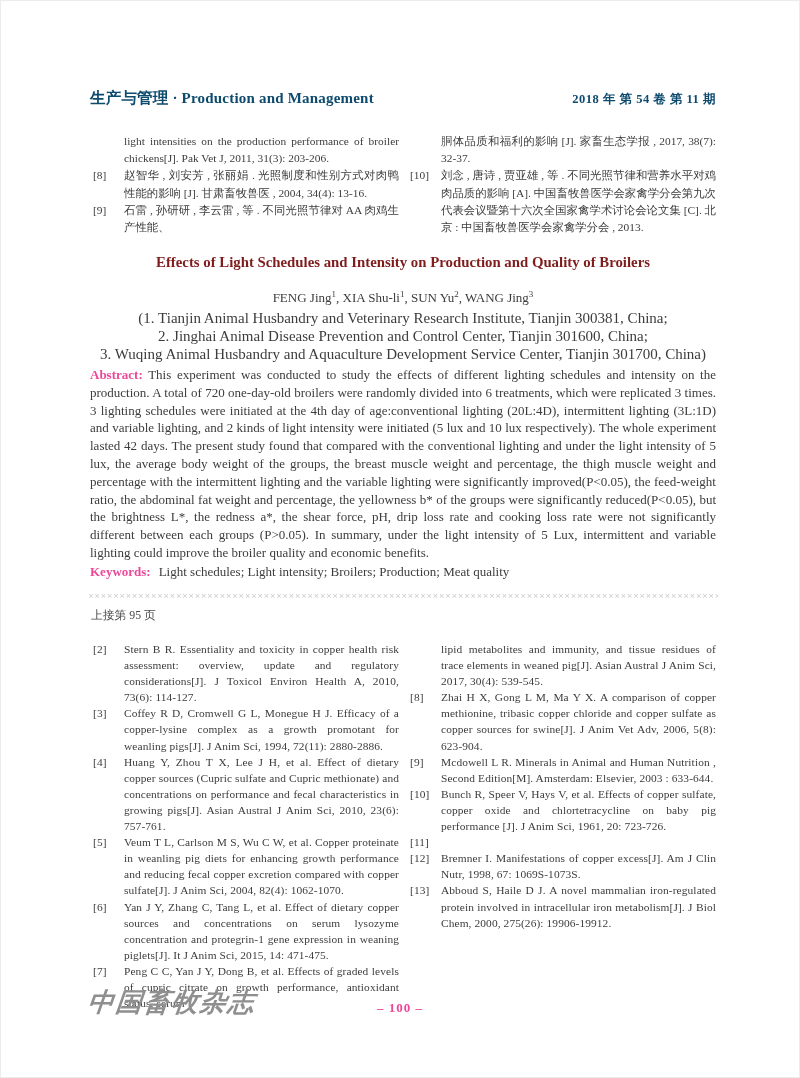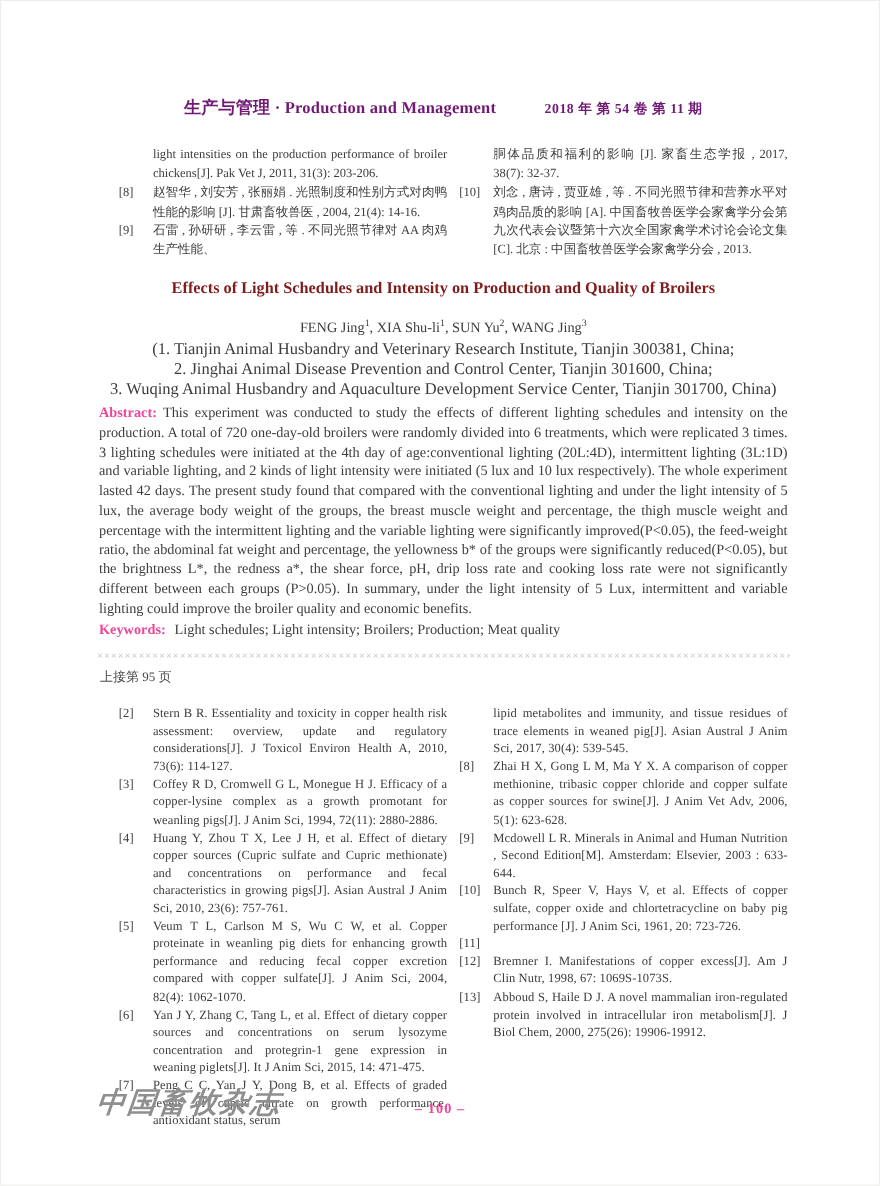--- a/index.html
+++ b/index.html
@@ -13,33 +13,33 @@
     font-family: "Liberation Serif", "DejaVu Serif", serif;
     color: #3c3c3c;
     overflow: hidden;
   }
 
   
   .header {
     position: absolute;
     top: 88px; left: 90px; right: 84px;
     display: flex;
-    justify-content: center;
+    justify-content: space-between;
     align-items: baseline;
-    color: #701a75;
+    color: #0c4a6e;
     gap: 44px;
   }
   .header-left { font-size: 15px; font-weight: bold; letter-spacing: 0.2px; }
   .header-left .cn { font-family: "Liberation Sans", "DejaVu Sans", sans-serif; font-size: 15.5px; }
   .header-right { font-size: 12.5px; font-weight: bold; letter-spacing: 0.5px; }
 
   
   .refs {
     position: absolute;
-    left: 108px; right: 84px;
+    left: 93px; right: 84px;
     display: flex;
     gap: 11px;
   }
   .refs-top { top: 133px; }
   .refs-bottom { top: 641px; }
   .refcol { flex: 1 1 0; min-width: 0; }
   .ref { display: flex; text-align: justify; }
   .refs-top .ref { font-size: 11.4px; line-height: 17.2px; }
   .refs-bottom .ref { font-size: 11.4px; line-height: 16.1px; letter-spacing: 0.1px; }
   .ref-num { flex: 0 0 31px; }
@@ -126,21 +126,21 @@
   <div class="refs refs-top">
     <div class="refcol">
 
         <div class="ref">
           <span class="ref-num"></span>
           <span class="ref-text">light intensities on the production performance of broiler chickens[J]. Pak Vet J, 2011, 31(3): 203-206.</span>
         </div>
 
         <div class="ref">
           <span class="ref-num">[8]</span>
-          <span class="ref-text">赵智华 , 刘安芳 , 张丽娟 . 光照制度和性别方式对肉鸭性能的影响 [J]. 甘肃畜牧兽医 , 2004, 21(4): 14-16.</span>
+          <span class="ref-text">赵智华 , 刘安芳 , 张丽娟 . 光照制度和性别方式对肉鸭性能的影响 [J]. 甘肃畜牧兽医 , 2004, 34(4): 13-16.</span>
         </div>
 
         <div class="ref">
           <span class="ref-num">[9]</span>
           <span class="ref-text">石雷 , 孙研研 , 李云雷 , 等 . 不同光照节律对 AA 肉鸡生产性能、</span>
         </div>
       </div>
     <div class="refcol">
 
         <div class="ref">
@@ -222,21 +222,21 @@
       </div>
     <div class="refcol">
 
         <div class="ref">
           <span class="ref-num"></span>
           <span class="ref-text">lipid metabolites and immunity, and tissue residues of trace elements in weaned pig[J]. Asian Austral J Anim Sci, 2017, 30(4): 539-545.</span>
         </div>
 
         <div class="ref">
           <span class="ref-num">[8]</span>
-          <span class="ref-text">Zhai H X, Gong L M, Ma Y X. A comparison of copper methionine, tribasic copper chloride and copper sulfate as copper sources for swine[J]. J Anim Vet Adv, 2006, 5(1): 623-628.</span>
+          <span class="ref-text">Zhai H X, Gong L M, Ma Y X. A comparison of copper methionine, tribasic copper chloride and copper sulfate as copper sources for swine[J]. J Anim Vet Adv, 2006, 5(8): 623-904.</span>
         </div>
 
         <div class="ref">
           <span class="ref-num">[9]</span>
           <span class="ref-text">Mcdowell L R. Minerals in Animal and Human Nutrition , Second Edition[M]. Amsterdam: Elsevier, 2003 : 633-644.</span>
         </div>
 
         <div class="ref">
           <span class="ref-num">[10]</span>
           <span class="ref-text">Bunch R, Speer V, Hays V, et al. Effects of copper sulfate, copper oxide and chlortetracycline on baby pig performance [J]. J Anim Sci, 1961, 20: 723-726.</span>

